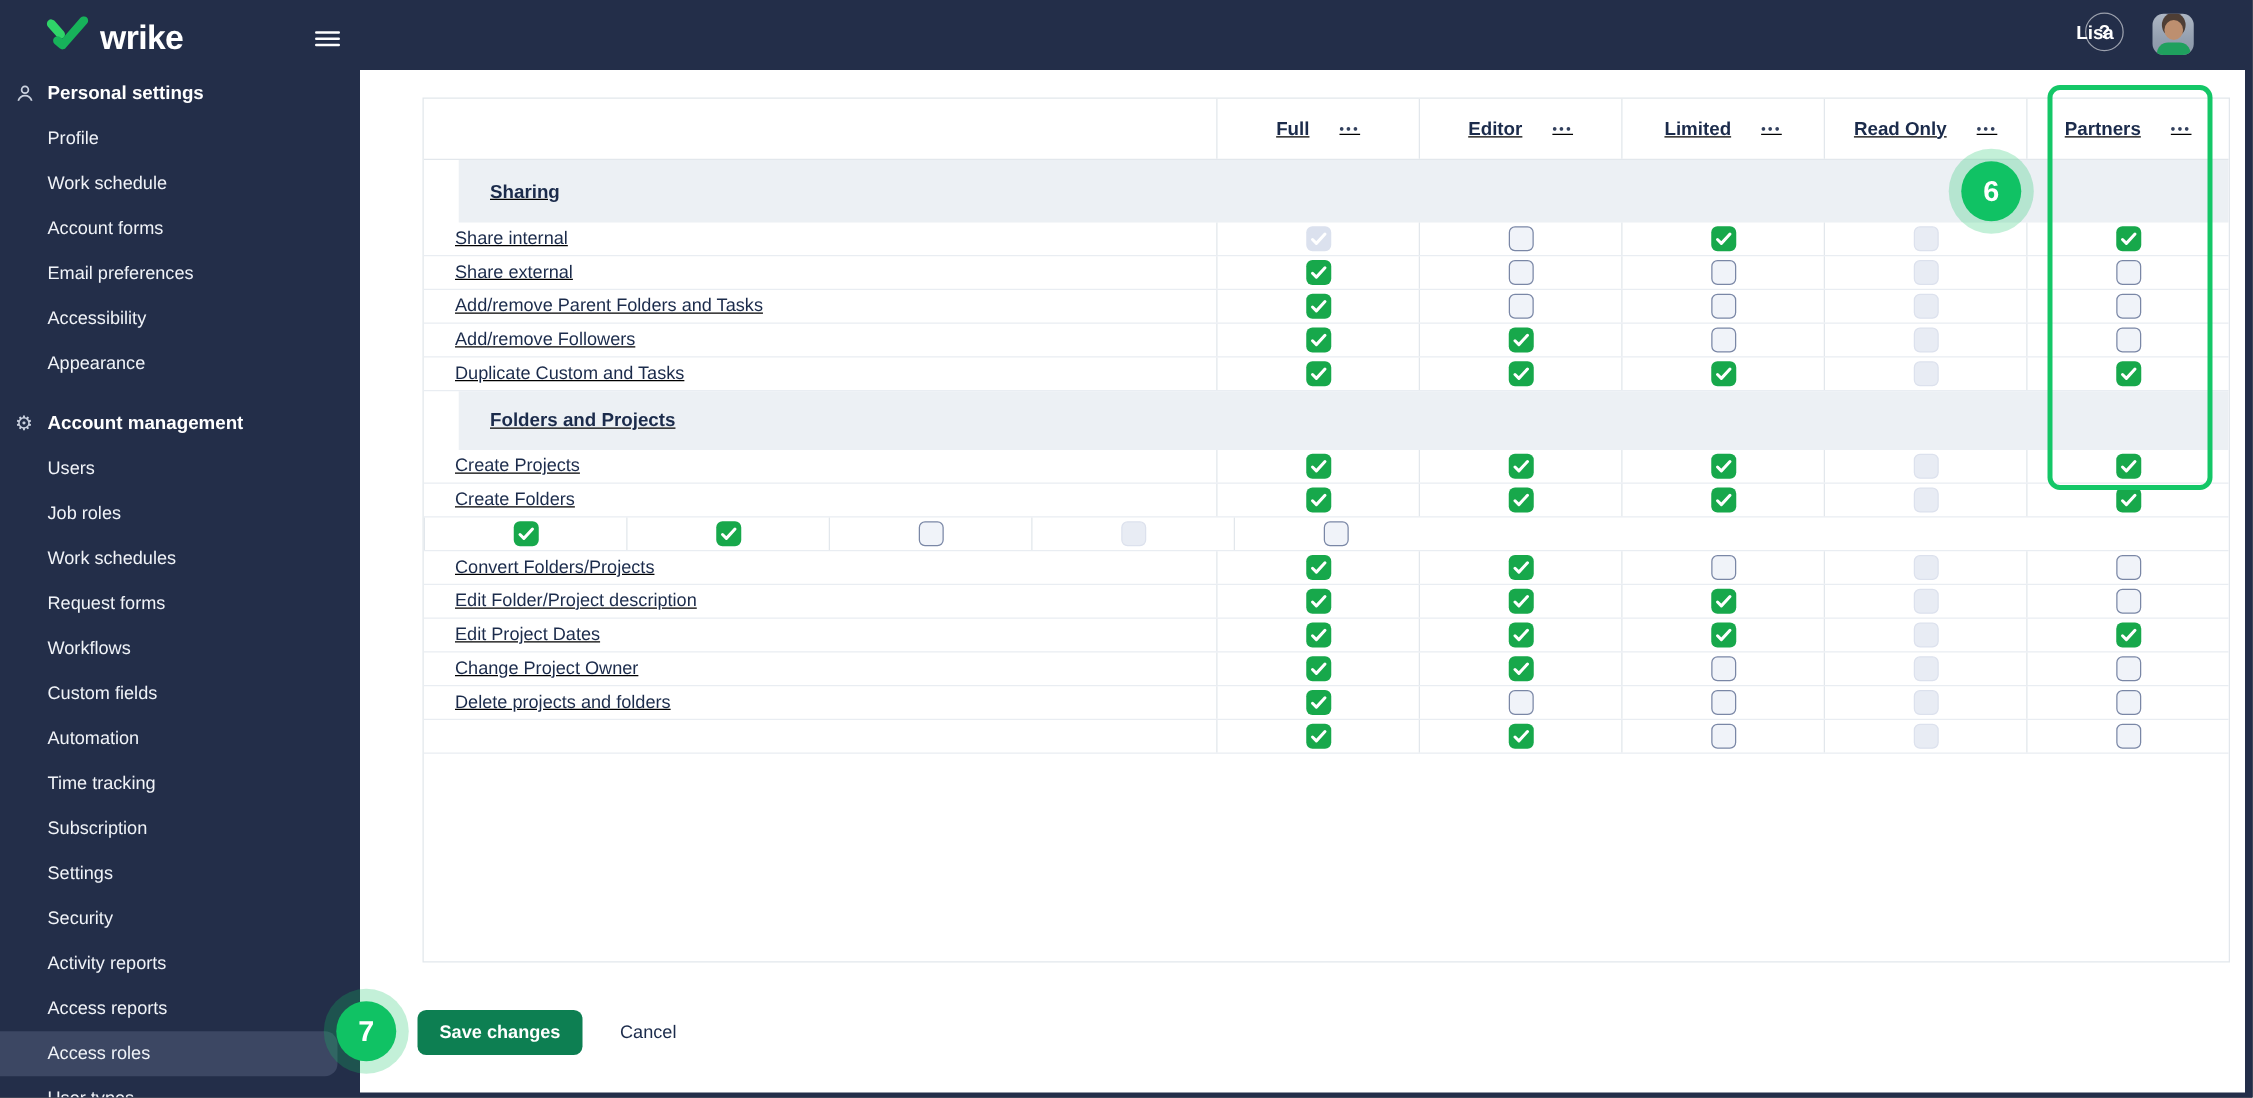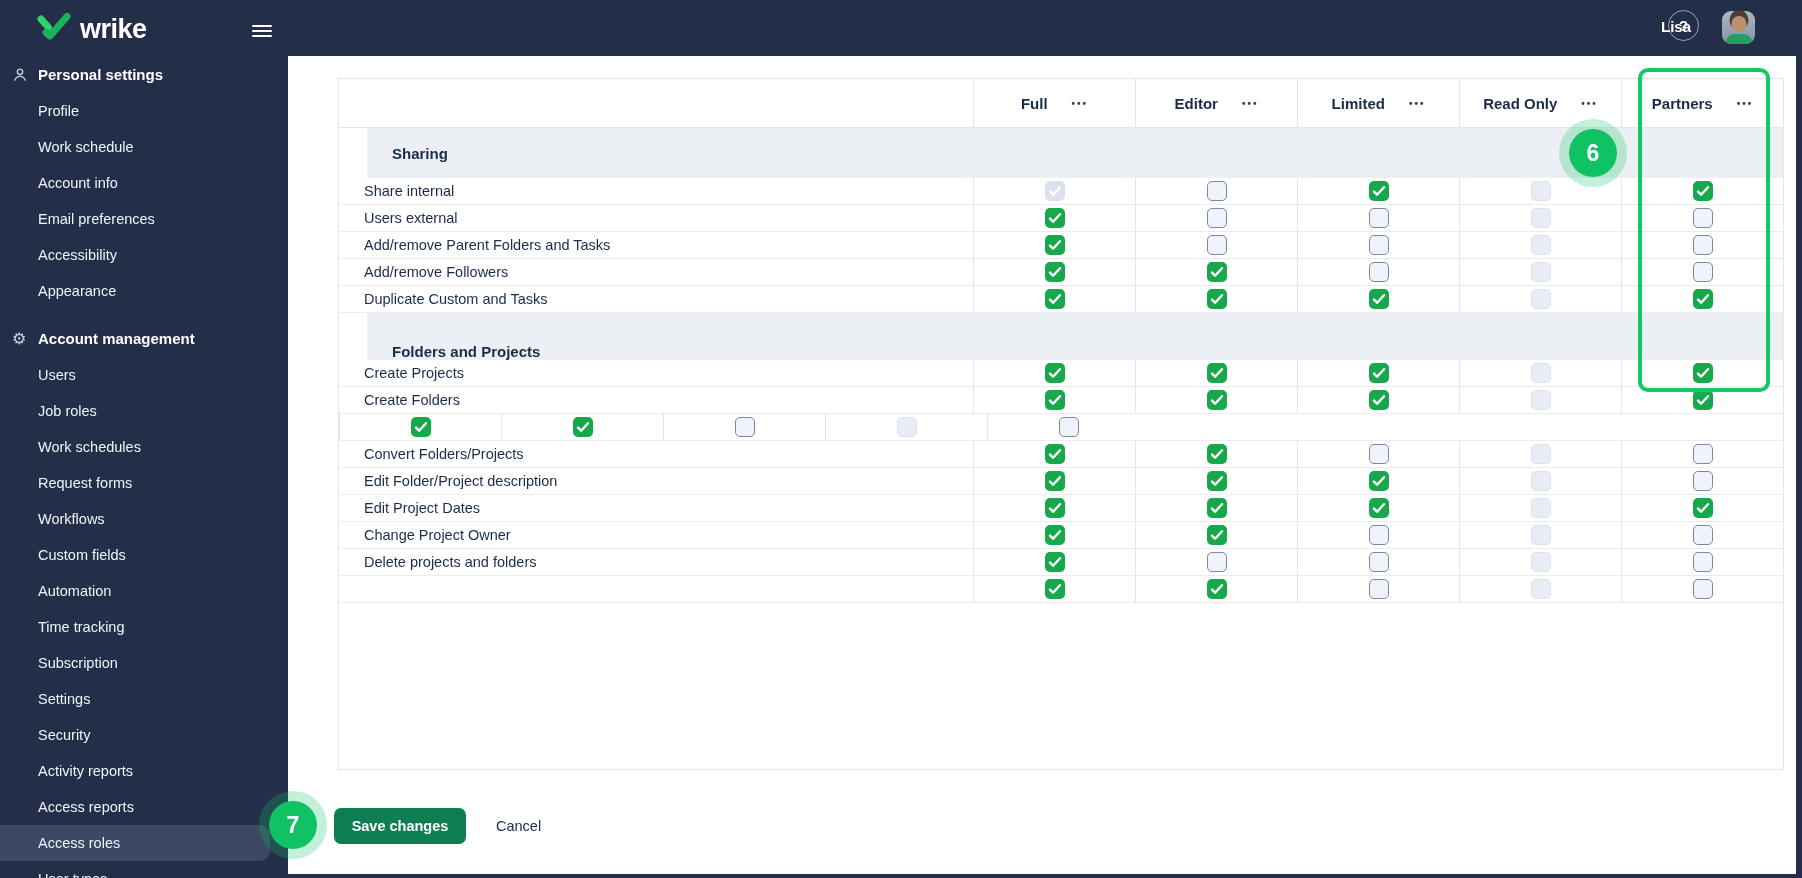--- a/index.html
+++ b/index.html
@@ -36,30 +36,30 @@
   .nav-icon{ position:absolute; left:12px; top:0; height:36px; display:flex; align-items:center; color:#c9d0de; }
   .nav-icon .gear{ font-size:16px; line-height:1; color:#c9d0de; font-family:"DejaVu Sans",sans-serif; }
   .nav-item{ height:36px; line-height:36px; padding-left:38px; color:#f0f3f8; font-size:14.5px; cursor:pointer; }
   .nav-item.selected{ background:#3C4763; width:270px; border-radius:0 10px 10px 0; }
 
   
   .main{ position:absolute; left:288px; top:56px; width:1508px; height:818px; background:#fff; }
 
   
   .tablewrap{ position:absolute; left:50px; top:22px; width:1446px; height:692px; overflow:hidden;
-              border:1px solid var(--grid-line,#E2E7EC); background:#fff; }
+              border:1px solid var(--grid-line,#E2E7EC); background:#fff;text-decoration:underline; }
   .hrow{ display:flex; height:49px; border-bottom:1px solid var(--grid-line,#E2E7EC); }
   .lblcol{ width:634px; flex:0 0 634px; }
   .cell{ width:162px; flex:0 0 162px; border-left:1px solid var(--grid-line,#E2E7EC);
          display:flex; align-items:center; justify-content:center; }
   .hcell{ gap:24px; }
   .hlabel{ color:var(--text-navy,#1B2B4B); font-size:15px; font-weight:bold; }
   .dots{ color:#33415e; font-size:10px; font-weight:bold; letter-spacing:2px; cursor:pointer; }
   .srow{ height:50px; background:var(--section-row-bg,#ECF0F4); display:flex; align-items:center;margin-left:28px; }
-  .srow.second{ height:47px;align-items:flex-end; }
+  .srow.second{ height:47px; }
   .stitle{ padding-left:25px; color:var(--text-navy,#1B2B4B); font-size:15px; font-weight:bold; }
   .trow{ display:flex; height:27px; border-bottom:1px solid #E9EDF2; }
   .lcell{ width:634px; flex:0 0 634px; display:flex; align-items:center; padding-left:25px;
           color:var(--text-navy,#1B2B4B); font-size:14.5px; }
   
   .cb{ width:20px; height:20px; border-radius:5px; display:flex; align-items:center; justify-content:center; }
   .cb svg{ width:20px; height:20px; }
   .cb.checked{ background:var(--checkbox-green,#17A84B); cursor:pointer; }
   .cb.unchecked{ background:#F0F3F9; border:1.5px solid #7A87A6; cursor:pointer; }
   .cb.disabled{ background:#E8ECF4; border:1px solid #DCE1ED; }
@@ -111,21 +111,21 @@
   <div class="sidebar">
     <div class="nav">
         <div class="nav-head"><span class="nav-icon">
             <svg width="16" height="16" viewBox="0 0 16 16" fill="none" stroke="#c9d0de" stroke-width="1.4">
               <circle cx="8" cy="4.8" r="2.7"></circle>
               <path d="M2.6 13.6c.9-2.7 2.9-4.2 5.4-4.2s4.5 1.5 5.4 4.2"></path>
             </svg>
           </span><span>Personal settings</span></div>
         <div class="nav-item">Profile</div>
         <div class="nav-item">Work schedule</div>
-        <div class="nav-item">Account info</div>
+        <div class="nav-item">Account forms</div>
         <div class="nav-item">Email preferences</div>
         <div class="nav-item">Accessibility</div>
         <div class="nav-item">Appearance</div>
         <div class="nav-gap"></div>
         <div class="nav-head"><span class="nav-icon">
             <span class="gear">⚙</span>
           </span><span>Account management</span></div>
         <div class="nav-item">Users</div>
         <div class="nav-item">Job roles</div>
         <div class="nav-item">Work schedules</div>
@@ -197,21 +197,21 @@
             </div>
             <div class="cell">
               <div class="cb checked">
                 <svg viewBox="0 0 20 20">
                   <path d="M5 10.6l3.1 3.1 6.9-7.5" fill="none" stroke="#fff" stroke-width="2.4" stroke-linecap="round" stroke-linejoin="round"></path>
                 </svg>
               </div>
             </div>
           </div>
           <div class="trow">
-            <div class="lcell">Users external</div>
+            <div class="lcell">Share external</div>
             <div class="cell">
               <div class="cb checked">
                 <svg viewBox="0 0 20 20">
                   <path d="M5 10.6l3.1 3.1 6.9-7.5" fill="none" stroke="#fff" stroke-width="2.4" stroke-linecap="round" stroke-linejoin="round"></path>
                 </svg>
               </div>
             </div>
             <div class="cell">
               <div class="cb unchecked"></div>
             </div>

